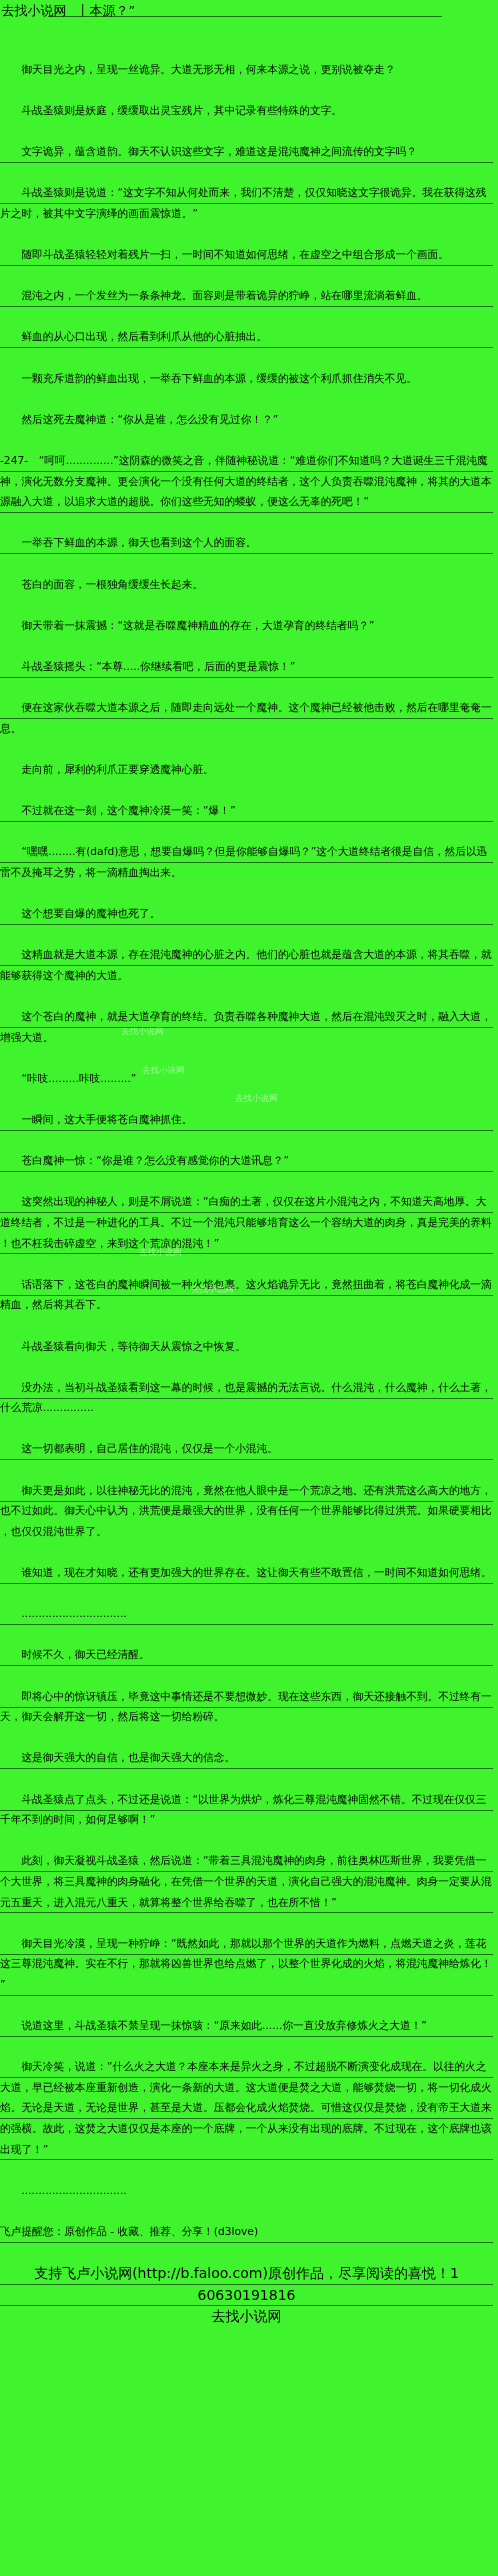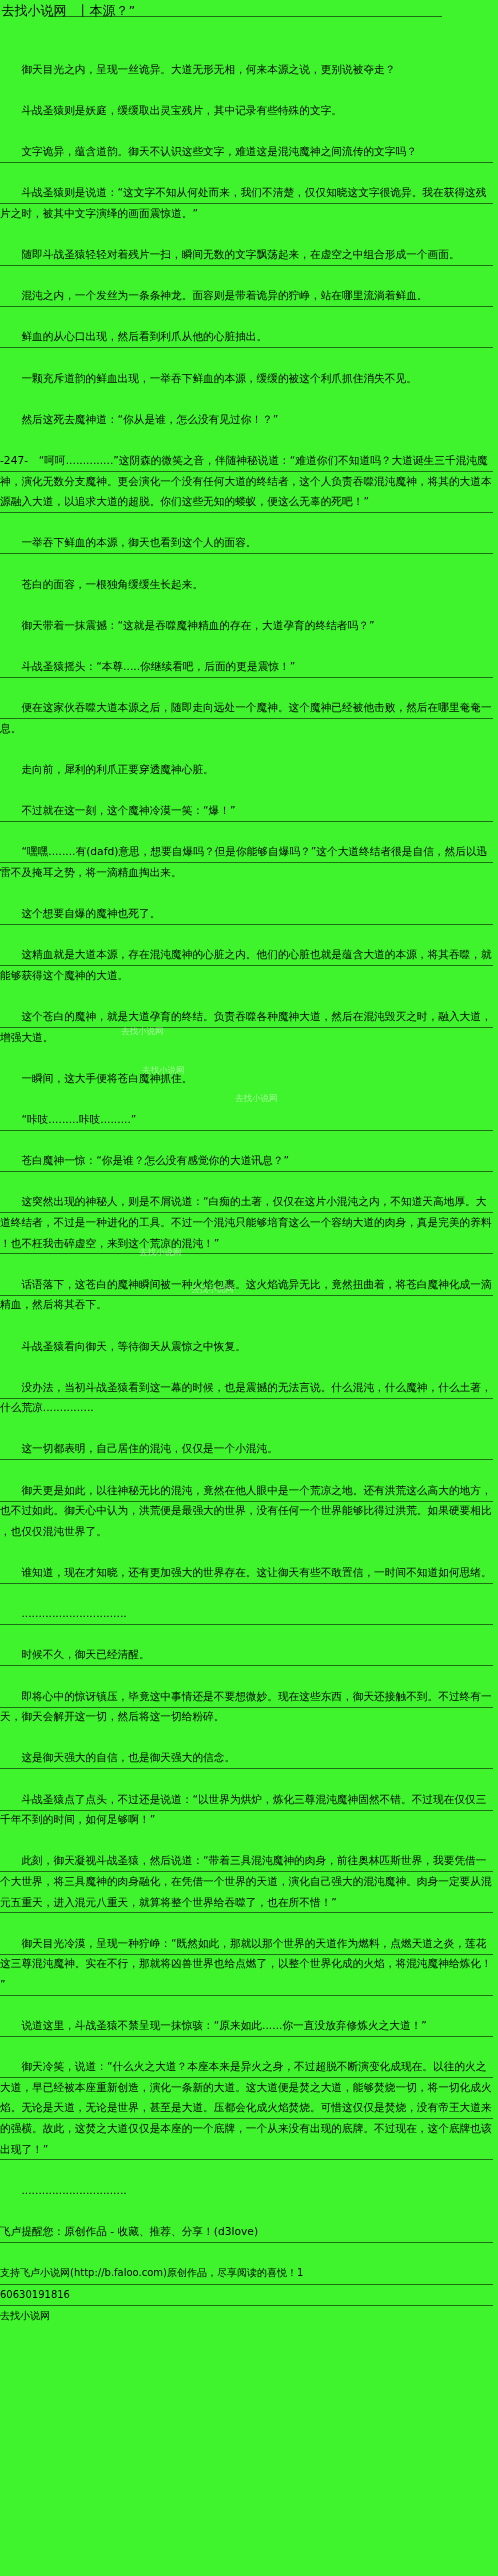--- a/index.html
+++ b/index.html
@@ -37,22 +37,23 @@
     word-break:break-all;line-break:anywhere;
     background-image:repeating-linear-gradient(
       to bottom,
       transparent 0,transparent 20px,
       var(--rule) 20px,var(--rule) 20.6px);
   }
   .para.indent{text-indent:2em;}
   
   .footer-block{width:493px;}
   .pline{
-    font-size:10px;line-height:20.6px;height:20.6px;white-space:nowrap;
+    font-size:14px;line-height:20.6px;height:20.6px;white-space:nowrap;
     border-bottom:0.7px solid var(--rule);
+    text-align:center;
   }
   .pline.noline{border-bottom:none;}
   
   .wm{
     position:absolute;font-size:8.5px;color:rgba(255,255,255,0.5);
     pointer-events:none;white-space:nowrap;
   }
 </style>
 </head>
 <body>
@@ -62,39 +63,39 @@
   <div class="header-line">
     <span class="site">去找小说网</span><span class="tail">丨本源？”</span>
     <div class="header-underline"></div>
   </div>
 
   <div id="paragraphs">
       <div class="para indent">御天目光之内，呈现一丝诡异。大道无形无相，何来本源之说，更别说被夺走？</div>
       <div class="para indent">斗战圣猿则是妖庭，缓缓取出灵宝残片，其中记录有些特殊的文字。</div>
       <div class="para indent">文字诡异，蕴含道韵。御天不认识这些文字，难道这是混沌魔神之间流传的文字吗？</div>
       <div class="para indent">斗战圣猿则是说道：“这文字不知从何处而来，我们不清楚，仅仅知晓这文字很诡异。我在获得这残片之时，被其中文字演绎的画面震惊道。”</div>
-      <div class="para indent">随即斗战圣猿轻轻对着残片一扫，瞬间无数的文字飘荡起来，在虚空之中组合形成一个画面。</div>
+      <div class="para indent">随即斗战圣猿轻轻对着残片一扫，一时间不知道如何思绪，在虚空之中组合形成一个画面。</div>
       <div class="para indent">混沌之内，一个发丝为一条条神龙。面容则是带着诡异的狞峥，站在哪里流淌着鲜血。</div>
       <div class="para indent">鲜血的从心口出现，然后看到利爪从他的心脏抽出。</div>
       <div class="para indent">一颗充斥道韵的鲜血出现，一举吞下鲜血的本源，缓缓的被这个利爪抓住消失不见。</div>
       <div class="para indent">然后这死去魔神道：“你从是谁，怎么没有见过你！？”</div>
       <div class="para">-247-　“呵呵..............”这阴森的微笑之音，伴随神秘说道：“难道你们不知道吗？大道诞生三千混沌魔神，演化无数分支魔神。更会演化一个没有任何大道的终结者，这个人负责吞噬混沌魔神，将其的大道本源融入大道，以追求大道的超脱。你们这些无知的蝼蚁，便这么无辜的死吧！”</div>
       <div class="para indent">一举吞下鲜血的本源，御天也看到这个人的面容。</div>
       <div class="para indent">苍白的面容，一根独角缓缓生长起来。</div>
       <div class="para indent">御天带着一抹震撼：“这就是吞噬魔神精血的存在，大道孕育的终结者吗？”</div>
       <div class="para indent">斗战圣猿摇头：“本尊.....你继续看吧，后面的更是震惊！”</div>
       <div class="para indent">便在这家伙吞噬大道本源之后，随即走向远处一个魔神。这个魔神已经被他击败，然后在哪里奄奄一息。</div>
       <div class="para indent">走向前，犀利的利爪正要穿透魔神心脏。</div>
       <div class="para indent">不过就在这一刻，这个魔神冷漠一笑：“爆！”</div>
       <div class="para indent">“嘿嘿........有(dafd)意思，想要自爆吗？但是你能够自爆吗？”这个大道终结者很是自信，然后以迅雷不及掩耳之势，将一滴精血掏出来。</div>
       <div class="para indent">这个想要自爆的魔神也死了。</div>
       <div class="para indent">这精血就是大道本源，存在混沌魔神的心脏之内。他们的心脏也就是蕴含大道的本源，将其吞噬，就能够获得这个魔神的大道。</div>
       <div class="para indent">这个苍白的魔神，就是大道孕育的终结。负责吞噬各种魔神大道，然后在混沌毁灭之时，融入大道，增强大道。</div>
+      <div class="para indent">“咔吱.........咔吱.........”</div>
       <div class="para indent">一瞬间，这大手便将苍白魔神抓住。</div>
-      <div class="para indent">“咔吱.........咔吱.........”</div>
       <div class="para indent">苍白魔神一惊：“你是谁？怎么没有感觉你的大道讯息？”</div>
       <div class="para indent">这突然出现的神秘人，则是不屑说道：“白痴的土著，仅仅在这片小混沌之内，不知道天高地厚。大道终结者，不过是一种进化的工具。不过一个混沌只能够培育这么一个容纳大道的肉身，真是完美的养料！也不枉我击碎虚空，来到这个荒凉的混沌！”</div>
       <div class="para indent">话语落下，这苍白的魔神瞬间被一种火焰包裹。这火焰诡异无比，竟然扭曲着，将苍白魔神化成一滴精血，然后将其吞下。</div>
       <div class="para indent">斗战圣猿看向御天，等待御天从震惊之中恢复。</div>
       <div class="para indent">没办法，当初斗战圣猿看到这一幕的时候，也是震撼的无法言说。什么混沌，什么魔神，什么土著，什么荒凉...............</div>
       <div class="para indent">这一切都表明，自己居住的混沌，仅仅是一个小混沌。</div>
       <div class="para indent">御天更是如此，以往神秘无比的混沌，竟然在他人眼中是一个荒凉之地。还有洪荒这么高大的地方，也不过如此。御天心中认为，洪荒便是最强大的世界，没有任何一个世界能够比得过洪荒。如果硬要相比，也仅仅混沌世界了。</div>
       <div class="para indent">谁知道，现在才知晓，还有更加强大的世界存在。这让御天有些不敢置信，一时间不知道如何思绪。</div>
       <div class="para indent">...............................</div>
       <div class="para indent">时候不久，御天已经清醒。</div>

